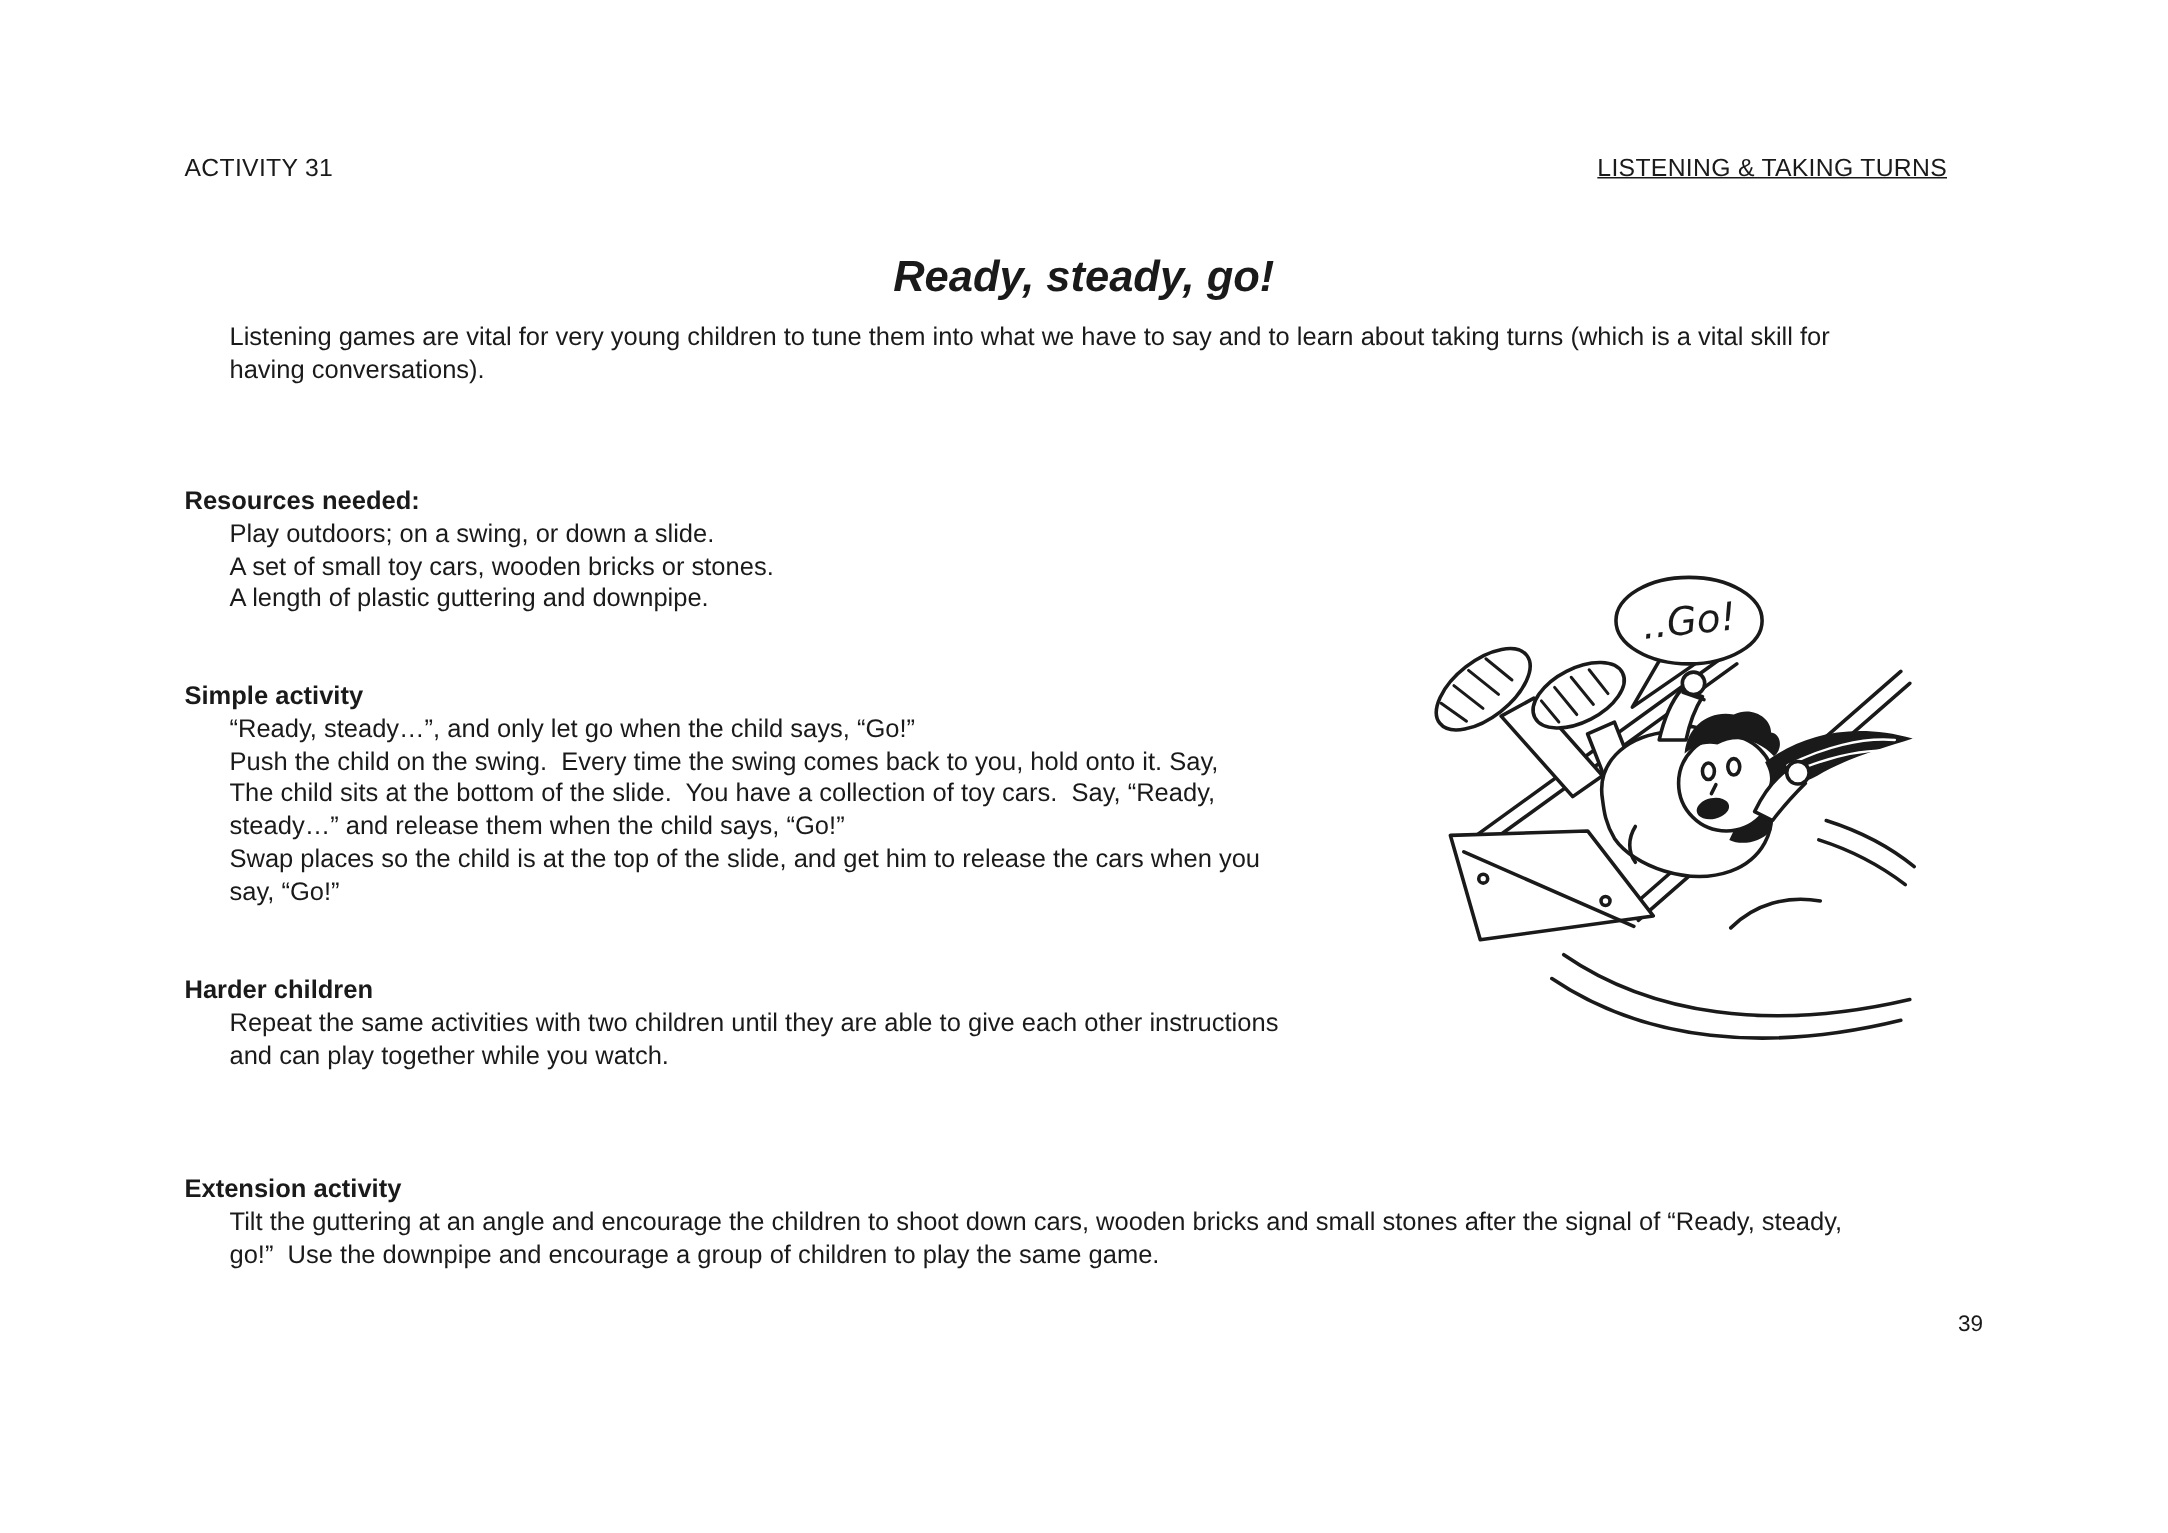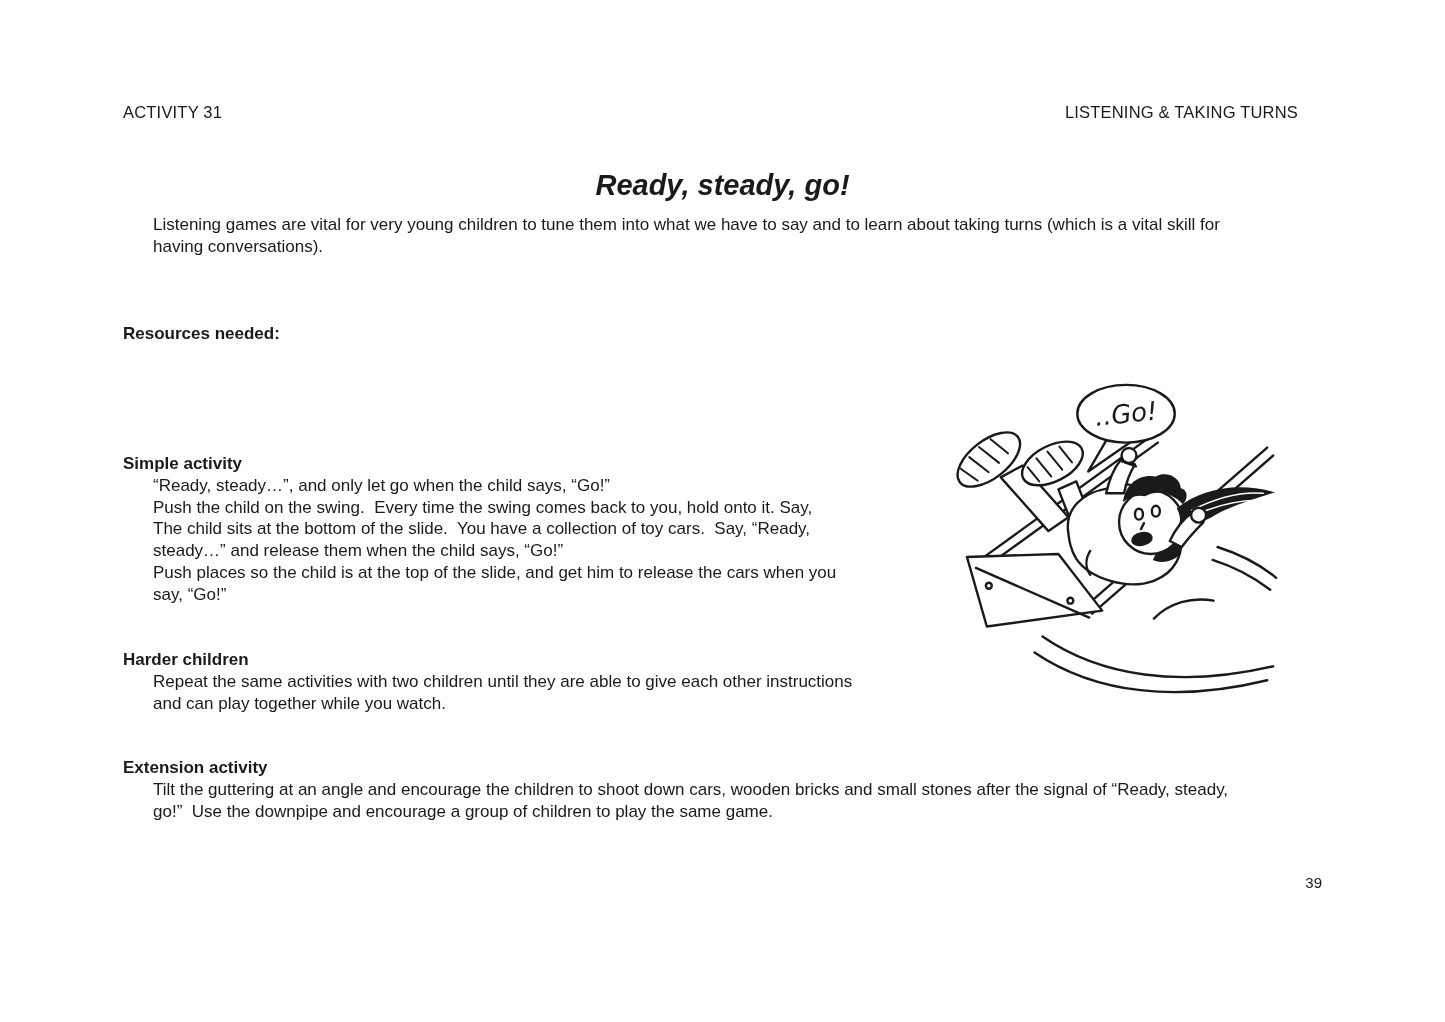--- a/index.html
+++ b/index.html
@@ -2,21 +2,21 @@
 <html><head>
 <meta charset="utf-8">
 <style>
   html,body{margin:0;padding:0;background:#ffffff;}
   .page{
     position:relative;width:1445px;height:1022px;background:#ffffff;
     font-family:"Liberation Sans","DejaVu Sans",sans-serif;color:#1a1a1a;overflow:hidden;
   }
   .hdr{position:absolute;top:103px;font-size:16.5px;letter-spacing:.2px;}
   .hdr-left{left:123px;}
-  .hdr-right{right:147px;}
+  .hdr-right{right:147px;text-decoration:underline;}
   .title{position:absolute;top:150px;left:0;right:0;text-align:center;font-size:29px;font-weight:bold;font-style:italic;}
   .sec{position:absolute;left:123px;}
   .sec-heading{margin:0;font-size:17px;font-weight:bold;line-height:21.8px;}
   .sec-body{font-size:17px;line-height:21.8px;}
   .tline{white-space:pre;margin-left:30px;}
   .pageno{position:absolute;top:874px;right:123px;font-size:15px;}
   .illu{position:absolute;left:930px;top:372px;width:400px;height:348px;}
 </style>
 </head>
 <body>
@@ -30,43 +30,48 @@
 
   <section class="sec" style="top:214px">
     <div class="sec-body">
         <div class="tline">Listening games are vital for very young children to tune them into what we have to say and to learn about taking turns (which is a vital skill for</div>
         <div class="tline">having conversations).</div>
       </div>
   </section>
 
   <section class="sec" style="top:323px">
     <h3 class="sec-heading">Resources needed:</h3>
+    <div class="sec-body">
+        <div class="tline">Play outdoors; on a swing, or down a slide.</div>
+        <div class="tline">A set of small toy cars, wooden bricks or stones.</div>
+        <div class="tline">A length of plastic guttering and downpipe.</div>
+      </div>
   </section>
 
   <section class="sec" style="top:453px">
     <h3 class="sec-heading">Simple activity</h3>
     <div class="sec-body">
         <div class="tline">“Ready, steady…”, and only let go when the child says, “Go!”</div>
         <div class="tline">Push the child on the swing.  Every time the swing comes back to you, hold onto it. Say,</div>
         <div class="tline">The child sits at the bottom of the slide.  You have a collection of toy cars.  Say, “Ready,</div>
         <div class="tline">steady…” and release them when the child says, “Go!”</div>
-        <div class="tline">Push places so the child is at the top of the slide, and get him to release the cars when you</div>
+        <div class="tline">Swap places so the child is at the top of the slide, and get him to release the cars when you</div>
         <div class="tline">say, “Go!”</div>
       </div>
   </section>
 
   <section class="sec" style="top:649px">
     <h3 class="sec-heading">Harder children</h3>
     <div class="sec-body">
         <div class="tline">Repeat the same activities with two children until they are able to give each other instructions</div>
         <div class="tline">and can play together while you watch.</div>
       </div>
   </section>
 
-  <section class="sec" style="top:757px">
+  <section class="sec" style="top:782px">
     <h3 class="sec-heading">Extension activity</h3>
     <div class="sec-body">
         <div class="tline">Tilt the guttering at an angle and encourage the children to shoot down cars, wooden bricks and small stones after the signal of “Ready, steady,</div>
         <div class="tline">go!”  Use the downpipe and encourage a group of children to play the same game.</div>
       </div>
   </section>
 
   <svg class="illu" viewBox="0 0 400 350" xmlns="http://www.w3.org/2000/svg">
     <g stroke="#1a1a1a" stroke-width="2.4" fill="none" stroke-linecap="round" stroke-linejoin="round">
 

